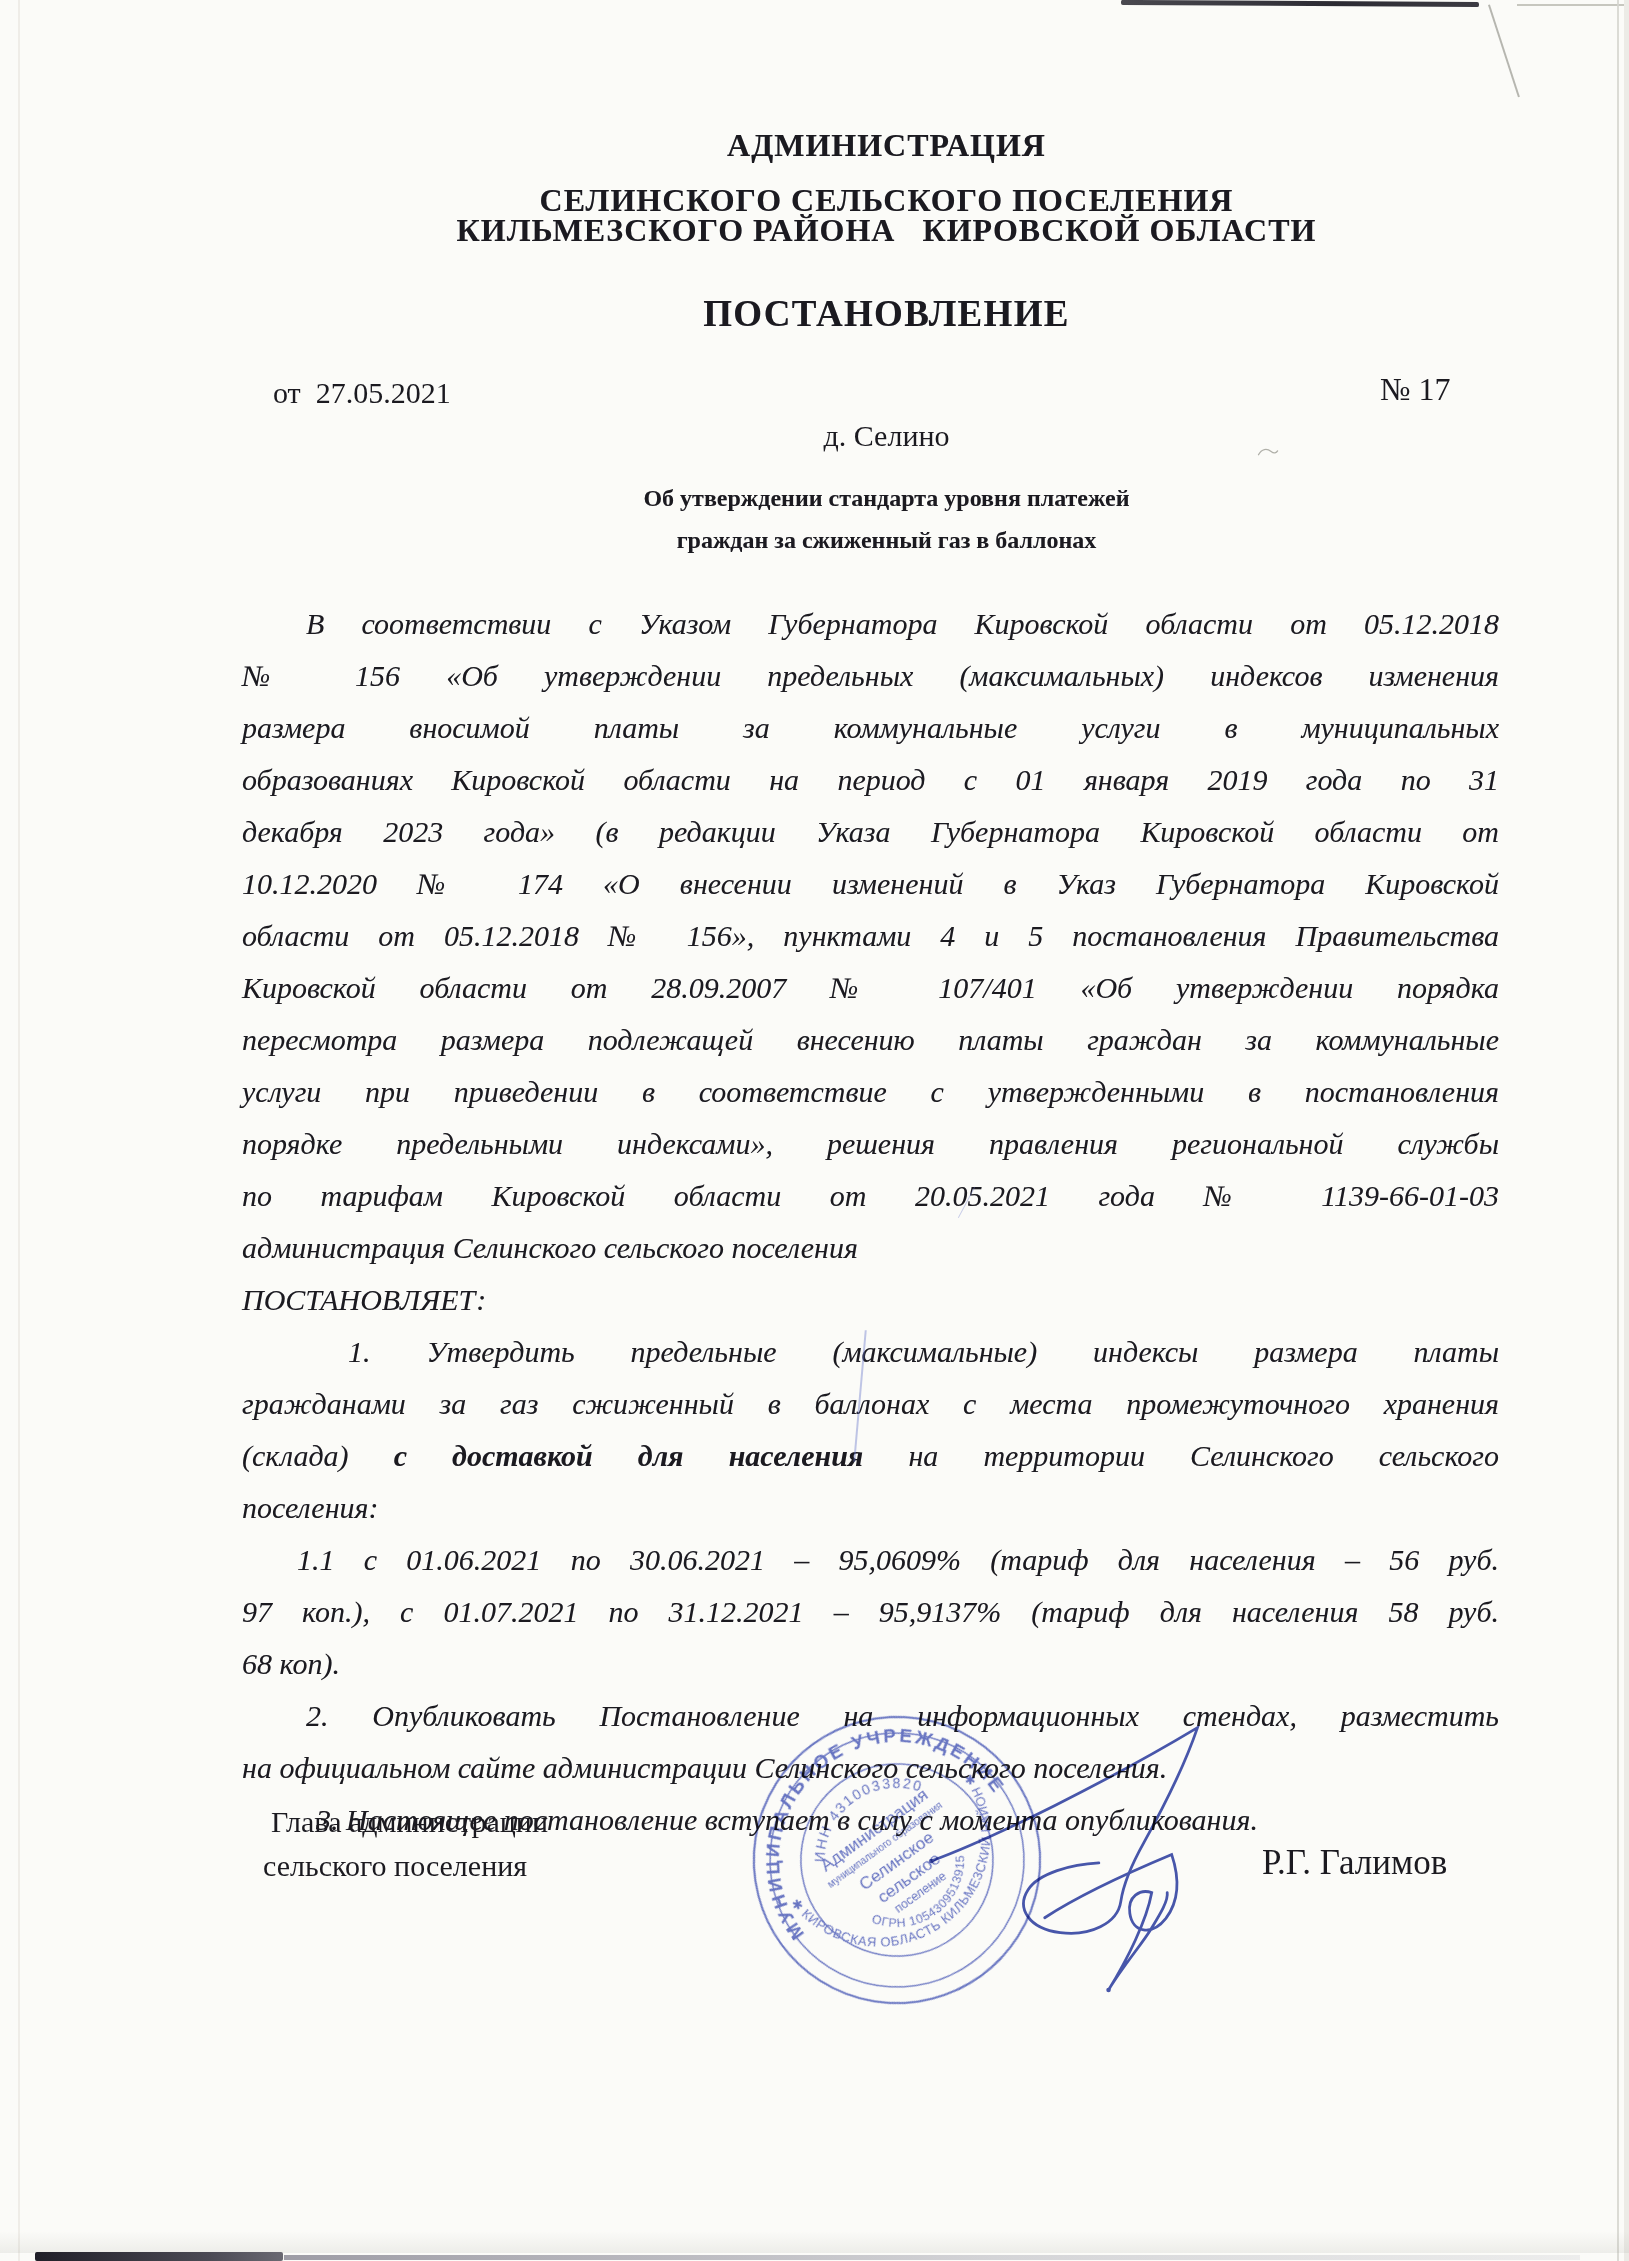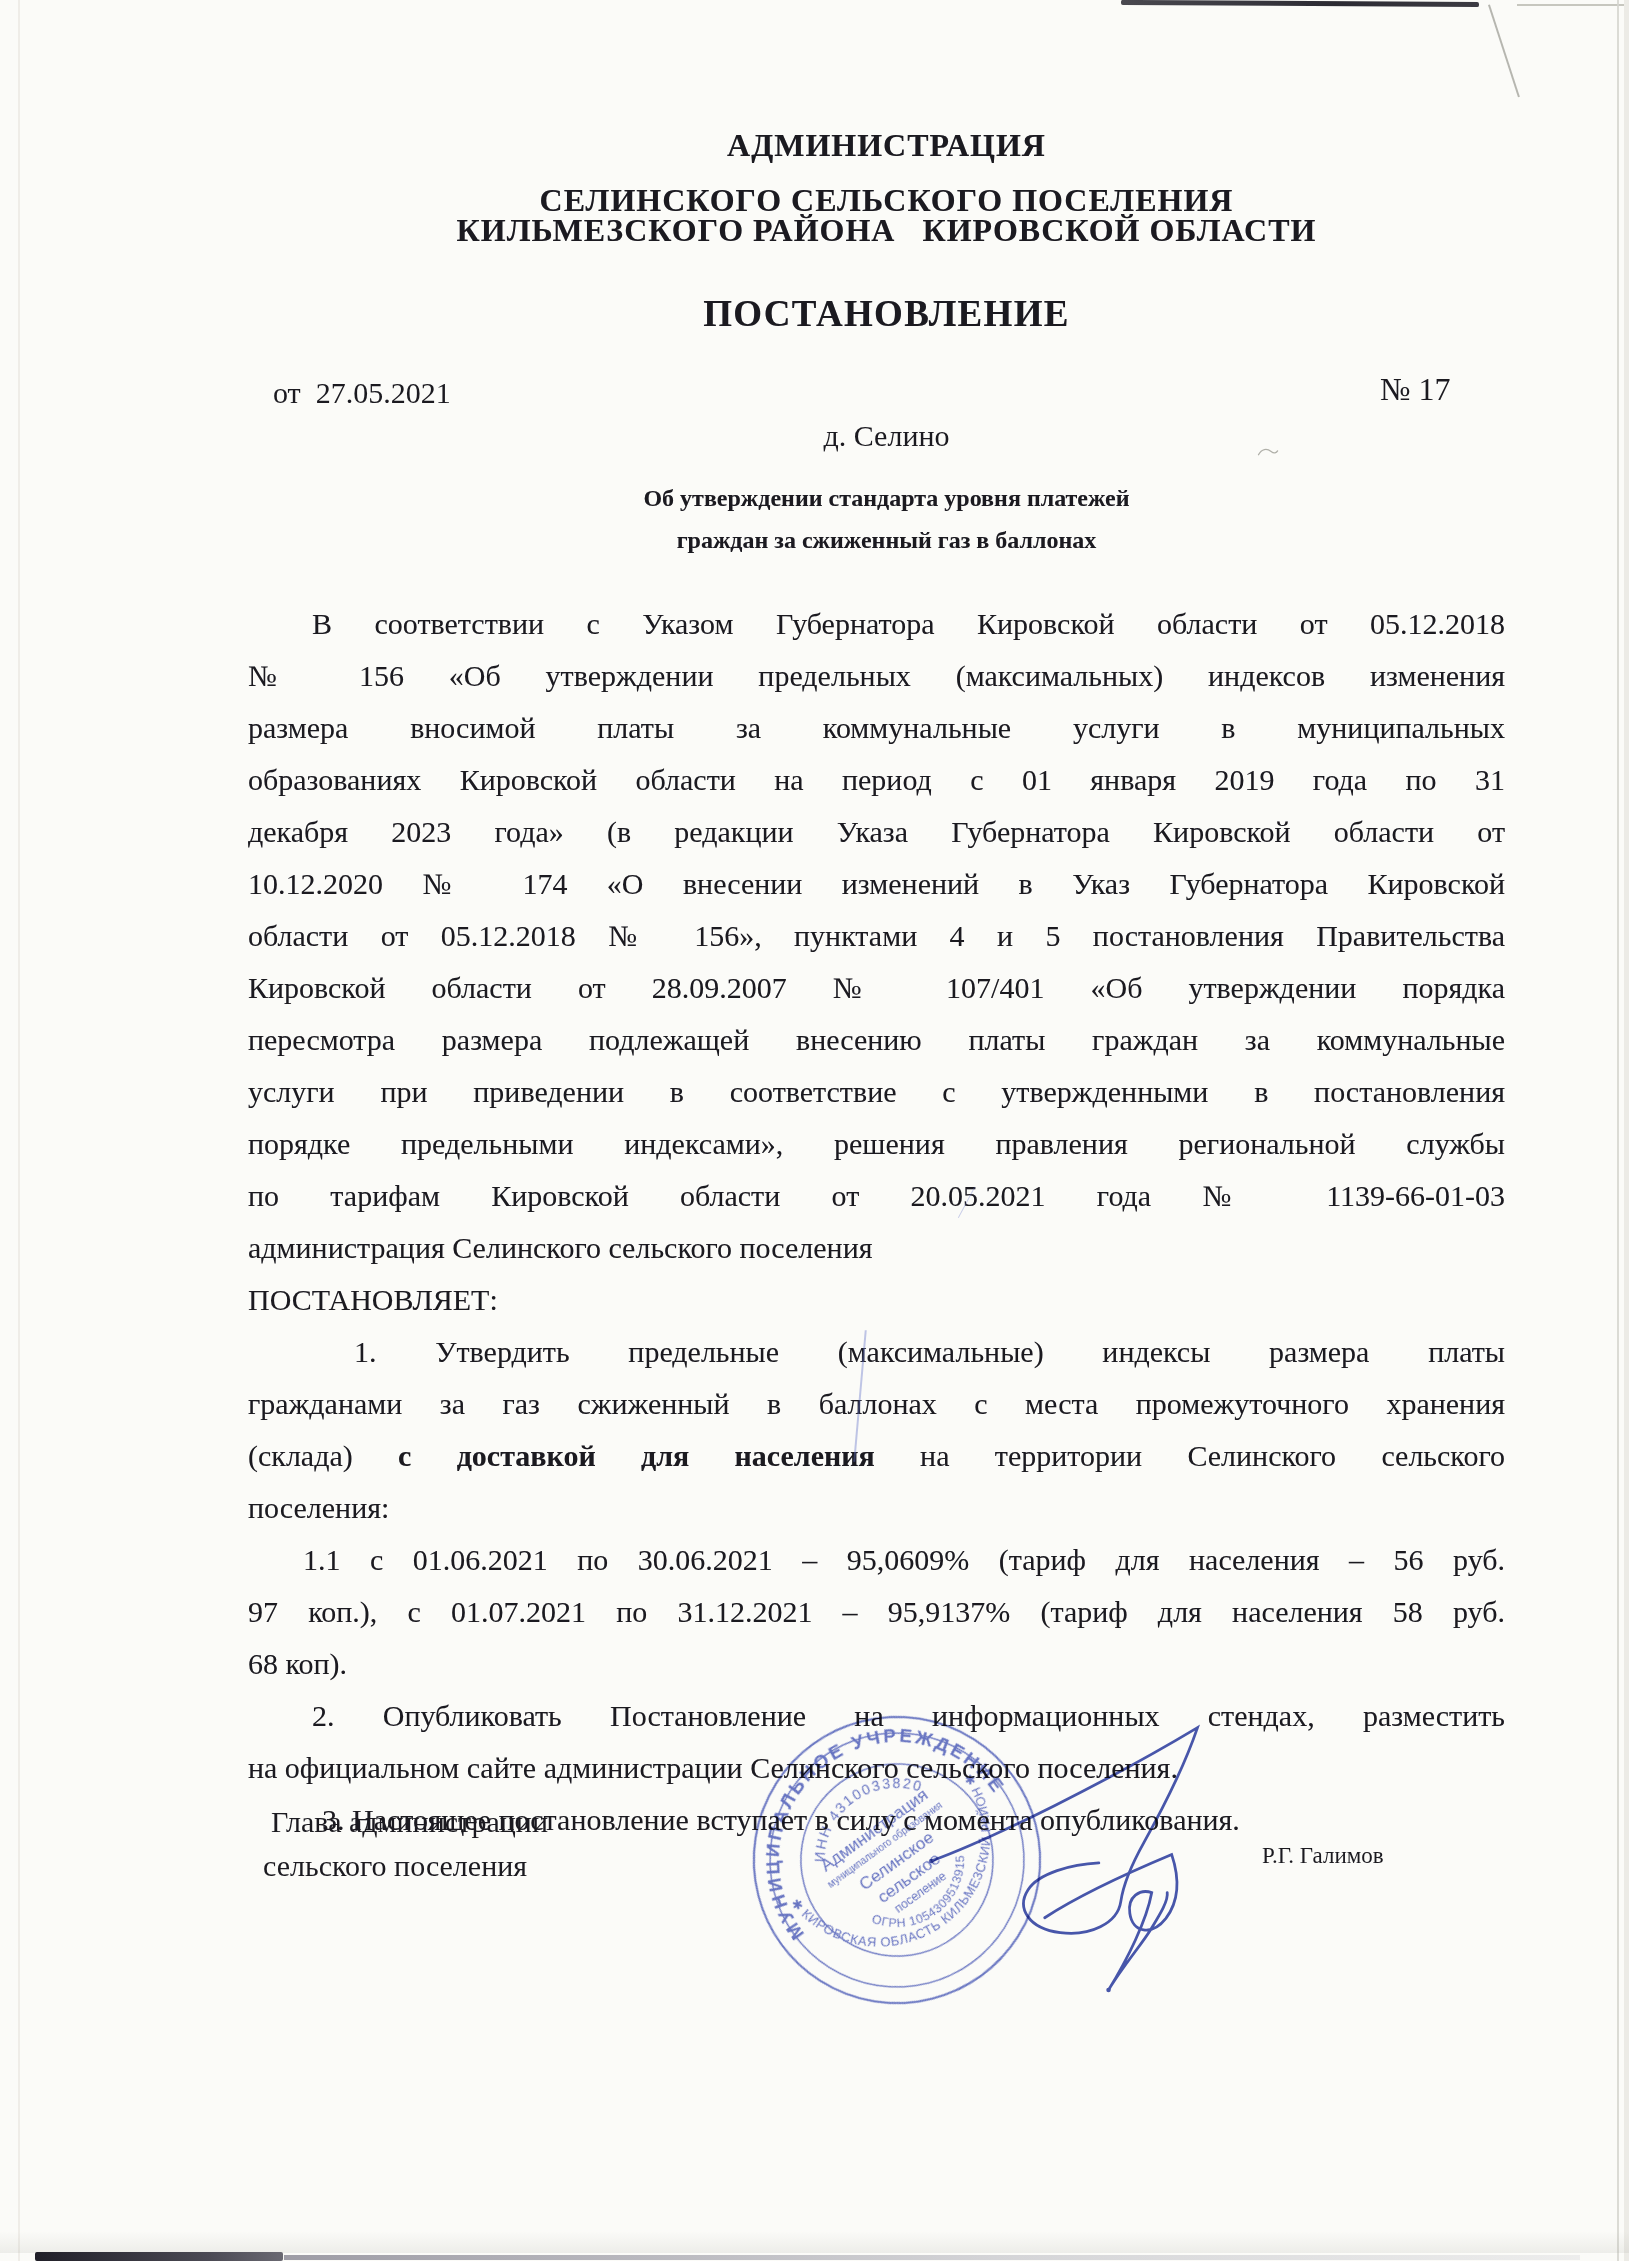--- a/index.html
+++ b/index.html
@@ -17,31 +17,31 @@
   .hdr1{top:126px;} .hdr2{top:181px;} .hdr3{top:211px;}
   .doctype{left:258px;width:1257px;top:282px;text-align:center;font-weight:bold;
        font-size:37px;letter-spacing:1.3px;text-shadow:0 0 0.6px rgba(30,30,50,.4);margin-top:10px;}
   .daterow-date{left:273px;top:376px;font-size:30px;white-space:pre-wrap;}
   .daterow-num{left:1380px;top:371px;font-size:32px;text-align:center;}
   .place{left:258px;width:1257px;top:419px;text-align:center;font-size:30px;}
   .title{left:258px;width:1257px;text-align:center;font-weight:bold;font-size:24px;
        text-shadow:0 0 0.6px rgba(30,30,50,.3);}
   .title1{top:485px;} .title2{top:527px;}
   
-  .bodyblock{left:248px;top:598px;width:1257px;font-size:30px;}
+  .bodyblock{left:242px;top:598px;width:1257px;font-size:30px;font-style:italic;}
   .bl{height:52px;line-height:52px;text-shadow:0 0 0.6px rgba(35,35,55,.28);}
   .jl{text-align:justify;text-align-last:justify;text-justify:inter-word;}
   .ll{text-align:left;white-space:pre-wrap;}
   .ind85{text-indent:55px;} .ind100{text-indent:64px;}
   .ind115{text-indent:74px;} .ind165{text-indent:106px;}
   .b{font-weight:bold;}
   
   .sigpost1{left:271px;top:1805px;font-size:30px;}
   .sigpost2{left:263px;top:1849px;font-size:30px;}
-  .signame{left:1262px;top:1843px;font-size:23px;}
+  .signame{left:1262px;top:1843px;font-size:35px;}
   
   .stamp{left:750px;top:1713px;width:294px;height:294px;mix-blend-mode:multiply;}
   .autograph{left:890px;top:1676px;width:361px;height:361px;mix-blend-mode:multiply;}
   .pen-tilde{left:1257px;top:446px;width:22px;height:13px;transform:rotate(-6deg);opacity:.75;}
   
   .edge-top1{left:1121px;top:1.3px;width:358px;height:4.5px;
      background:linear-gradient(90deg,#4a4950,#2c2b33 60%,#3c3b43);transform:rotate(0.35deg);border-radius:1.9px;}
   .edge-top2{left:1517px;top:3.9px;width:113px;height:2.6px;background:#bdbdb5;opacity:.85;}
   .crease-top{left:1488px;top:4.5px;width:1.9px;height:97px;background:#a5a59d;
      transform:rotate(-18deg);transform-origin:top left;opacity:.8;}

